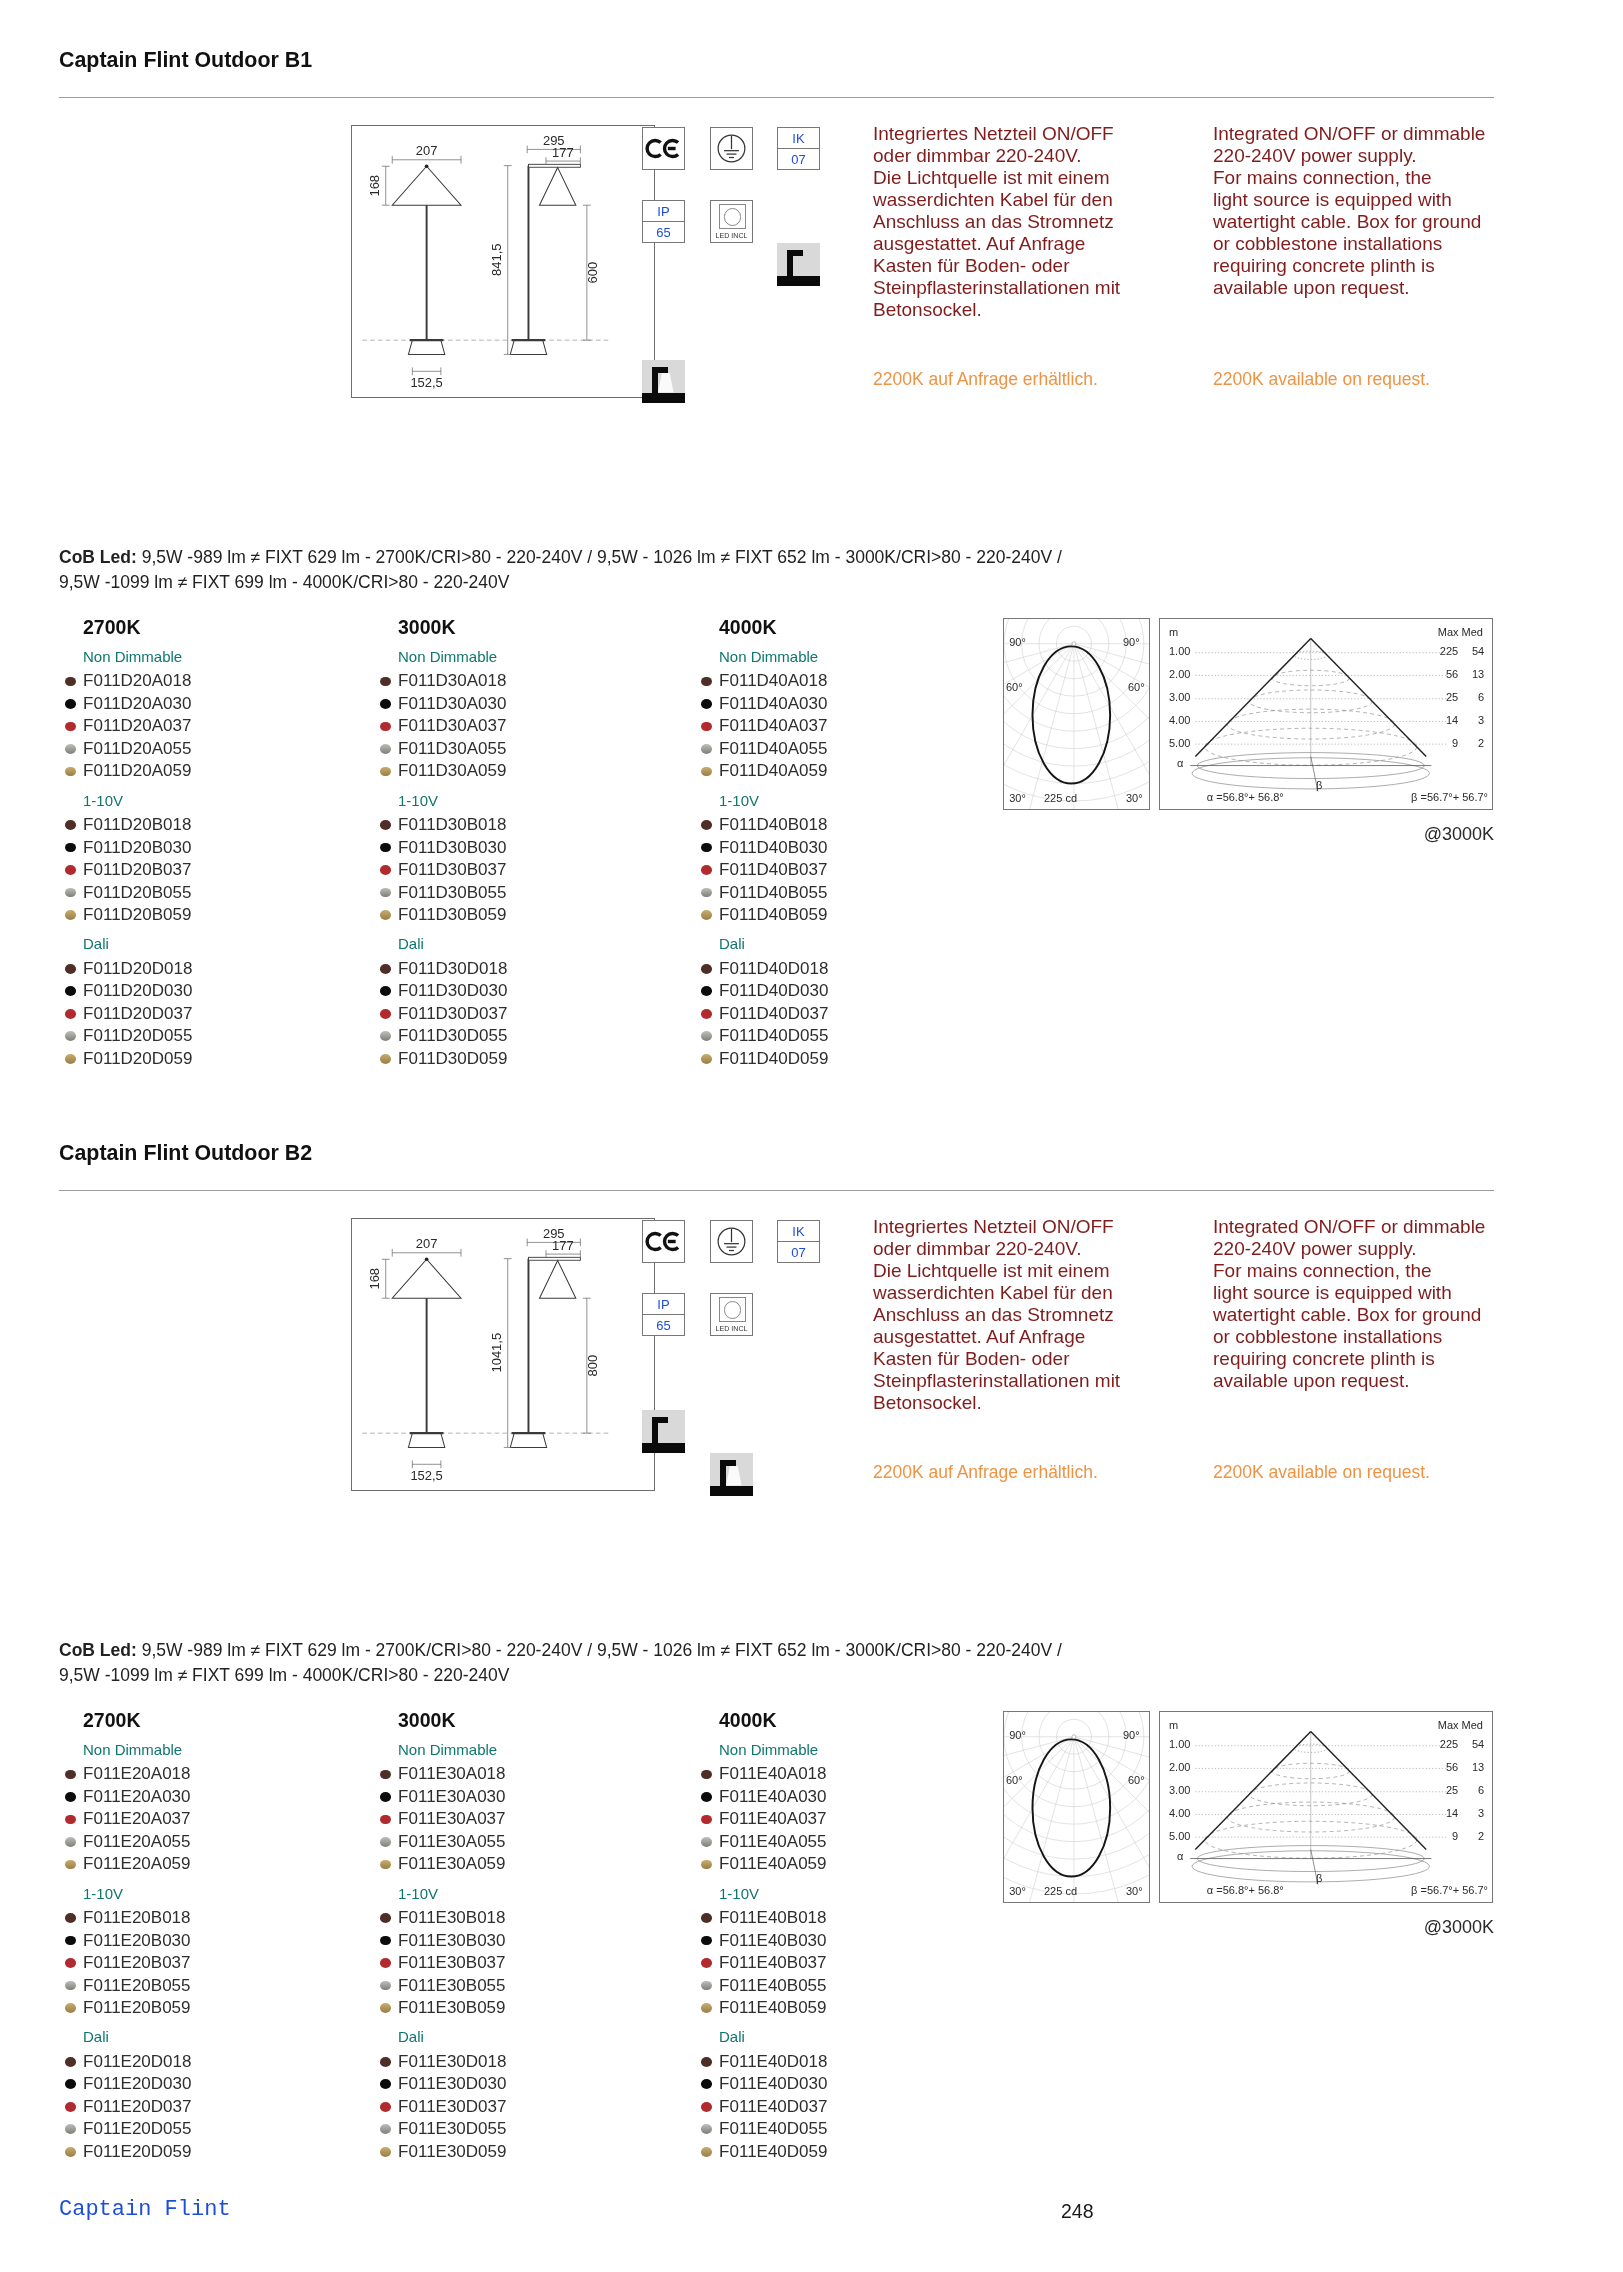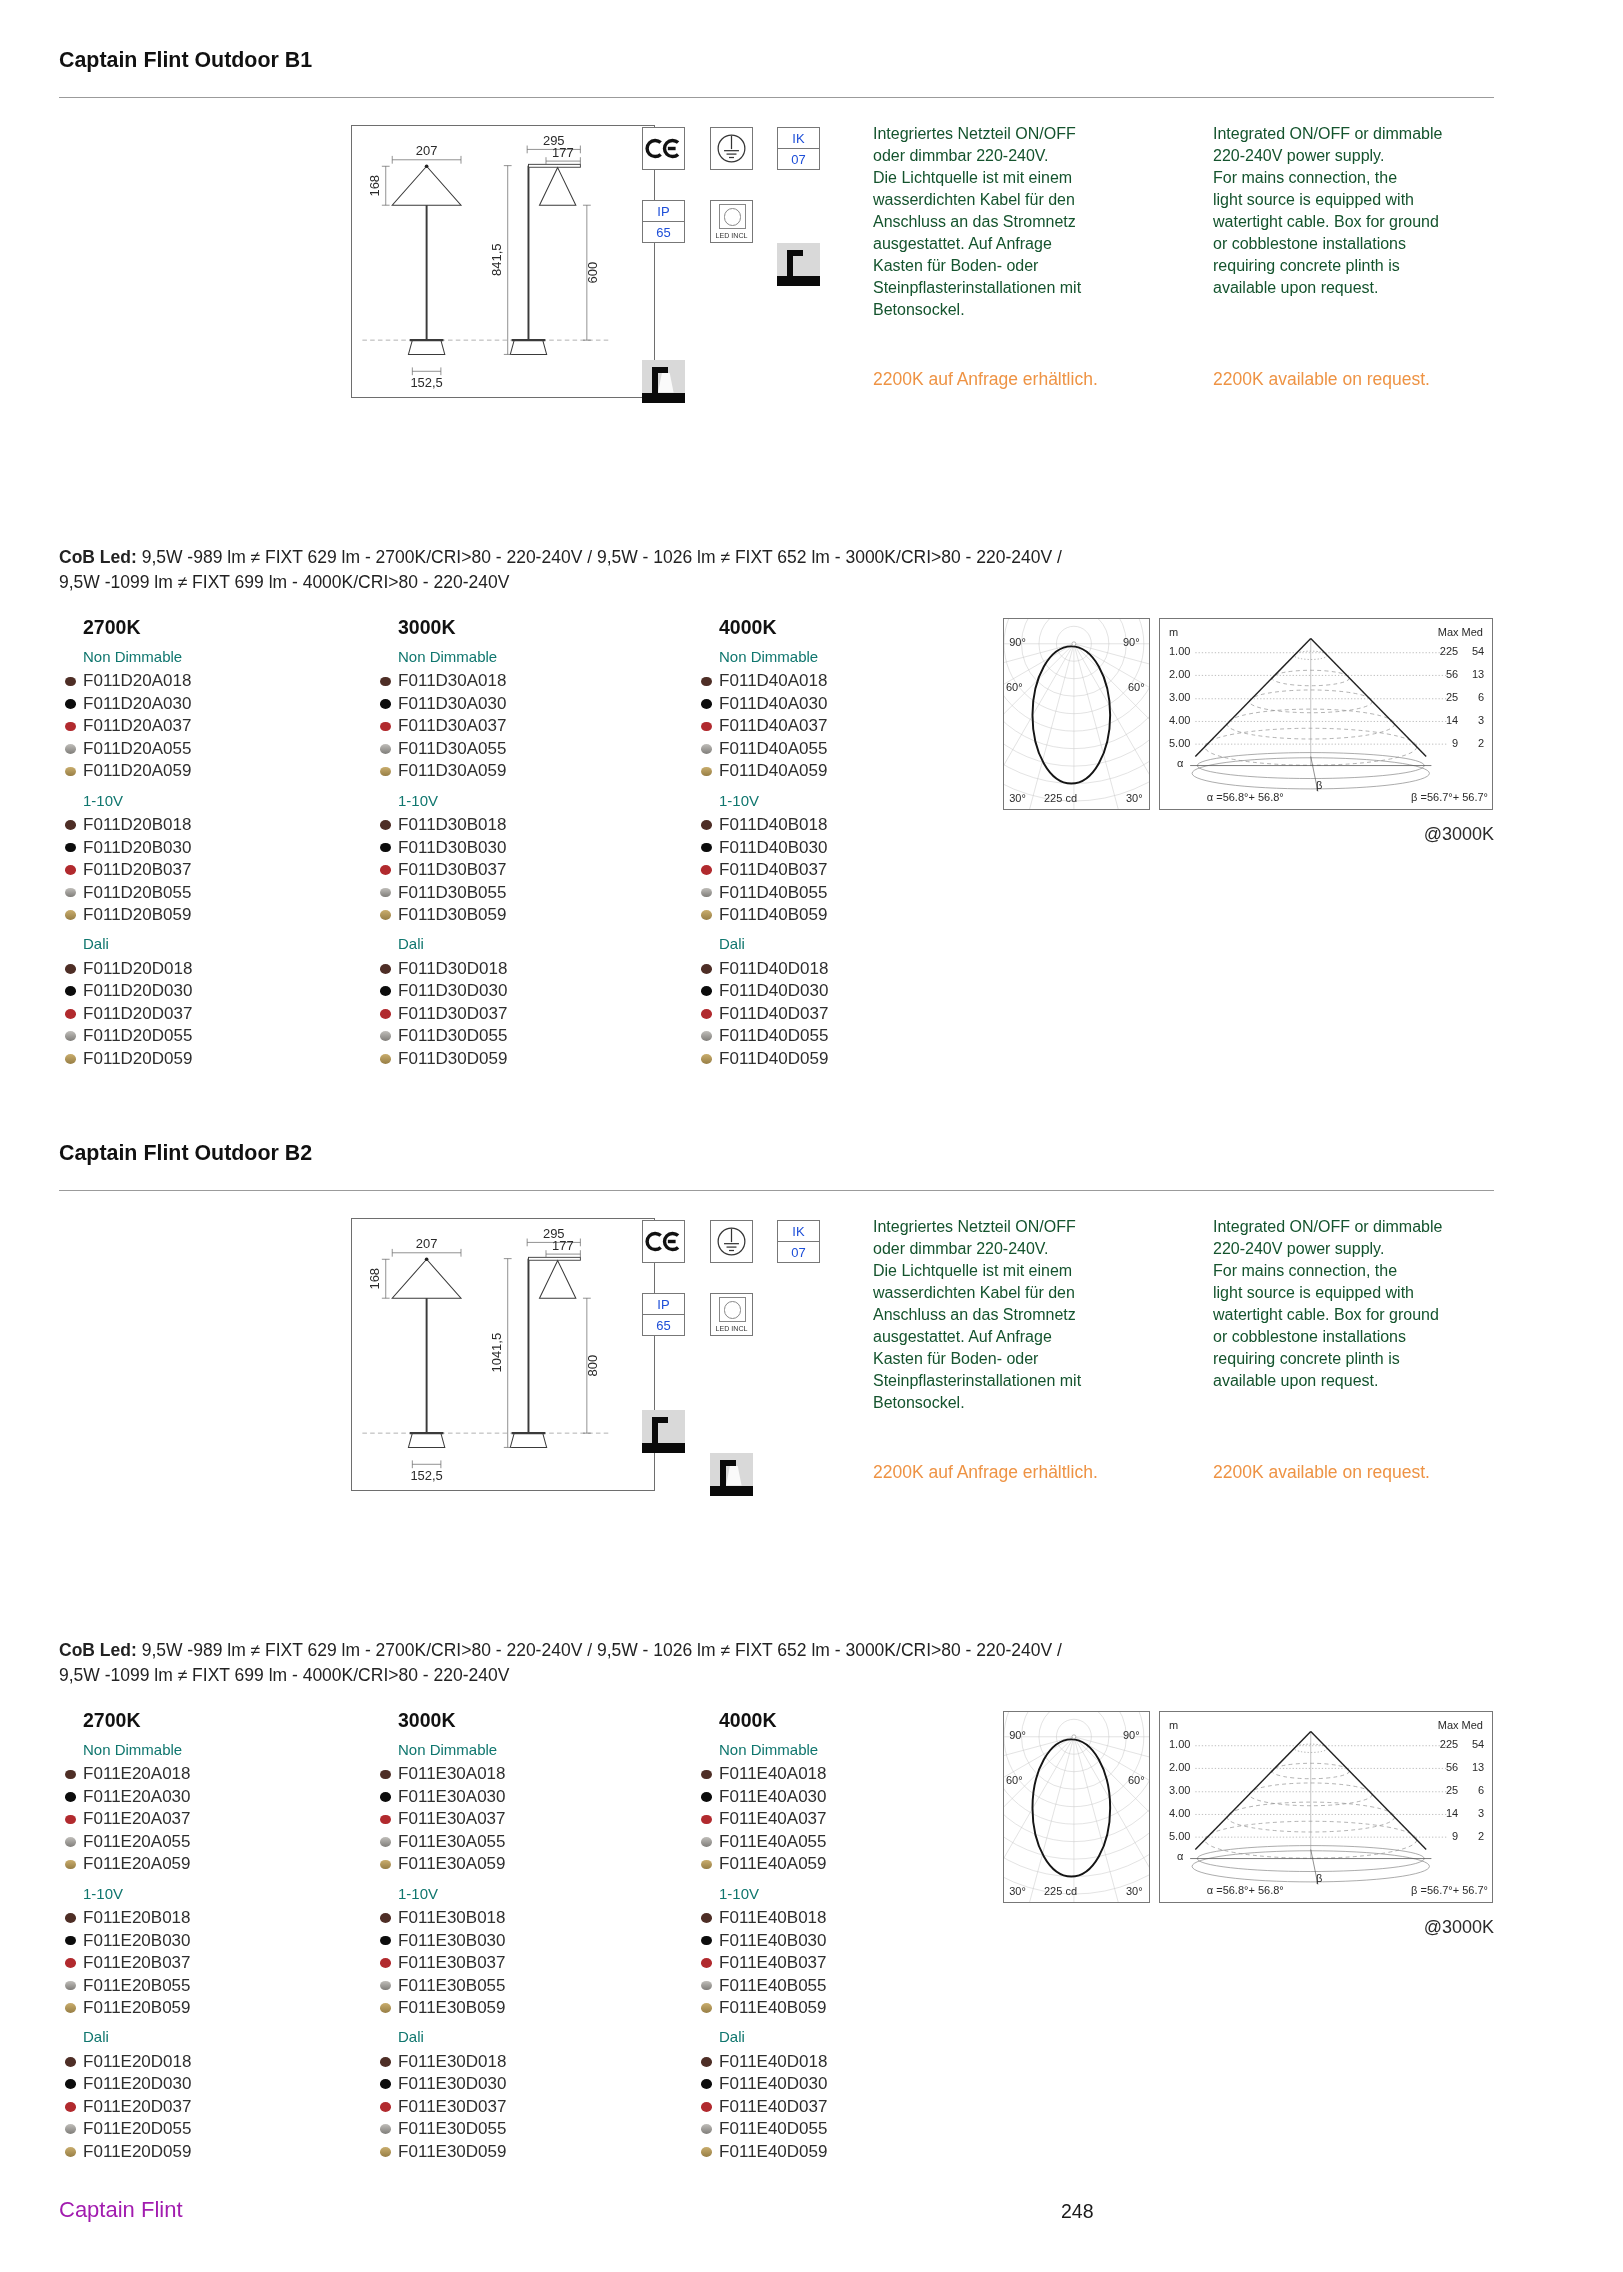--- a/index.html
+++ b/index.html
@@ -29,21 +29,21 @@
   .led-circle { position:absolute; left:3.9px; top:3.2px; width:17.5px; height:17.5px; border:1px solid #888; border-radius:50%; }
   .led-label { position:absolute; left:0; bottom:1.9px; width:100%; text-align:center; font-size:7.1px; color:#333; letter-spacing:0; }
   .floor-cell { background:#d9d9d9; position:relative; overflow:hidden; }
   .floor-ground { position:absolute; left:0; bottom:0; width:100%; height:10.4px; background:#0a0a0a; }
   .floor-post { position:absolute; left:10.4px; top:7.1px; width:5.8px; height:26px; background:#0a0a0a; }
   .floor-arm { position:absolute; left:10.4px; top:7.1px; width:16px; height:5.8px; background:#0a0a0a; }
   .floor-beam { position:absolute; left:16px; top:13px; width:15.6px; height:19.5px; background:#fafafa;
     clip-path:polygon(25% 0, 75% 0, 100% 100%, 0% 100%); }
 
   
-  .text-col { position:absolute; top:123px; width:305px; font-size:16px; line-height:22px; color:#14532d; white-space:pre-line; }
+  .text-col { position:absolute; top:123px; width:305px; font-size:19px; line-height:22px; color:#7f1d1d; white-space:pre-line; }
   .text-de { left:873px; }
   .text-en { left:1213px; }
   .note { position:absolute; top:369px; font-size:17.5px; }
   .note-de { left:873px; }
   .note-en { left:1213px; }
 
   
   .cob1 { position:absolute; left:59px; top:547px; font-size:17.5px; color:#222; }
   .cob2 { position:absolute; left:59px; top:572px; font-size:17.5px; color:#222; }
   .cob1 b { font-weight:bold; }
@@ -73,21 +73,21 @@
   .val-row .md { display:inline-block; width:26px; text-align:right; }
   .maxmed { position:absolute; right:9px; top:6.5px; font-size:11px; color:#2a2a2a; }
   .mlab { position:absolute; left:9px; top:6.5px; font-size:11px; color:#2a2a2a; }
   .alpha-note { position:absolute; left:7.8px; top:172px; font-size:11px; color:#2a2a2a;padding-left:39px; }
   .beta-note { position:absolute; right:4px; top:172px; font-size:11px; color:#2a2a2a; }
   .alpha-sym { position:absolute; left:17px; top:138px; font-size:11px; color:#2a2a2a; }
   .beta-sym { position:absolute; left:156px; top:160px; font-size:11px; color:#2a2a2a; }
   .at-label { position:absolute; right:0; top:206px; font-size:18px; color:#2a2a2a; }
 
   
-  .footer-left { position:absolute; left:59px; top:2197px; font-size:22px; color:#a21caf; }
+  .footer-left { position:absolute; left:59px; top:2197px; font-size:22px; color:#1d4ed8;font-family:Liberation Mono, monospace; }
   .page-num { position:absolute; left:1029px; top:2200px; font-size:19.5px; color:#1a1a1a;margin-left:32px; }
 </style>
 </head>
 <body>
 
 <div class="section" style="top:0px;">
   <div class="sec-title">Captain Flint Outdoor B1</div>
   <div class="rule"></div>
 
   <div class="draw-box">

